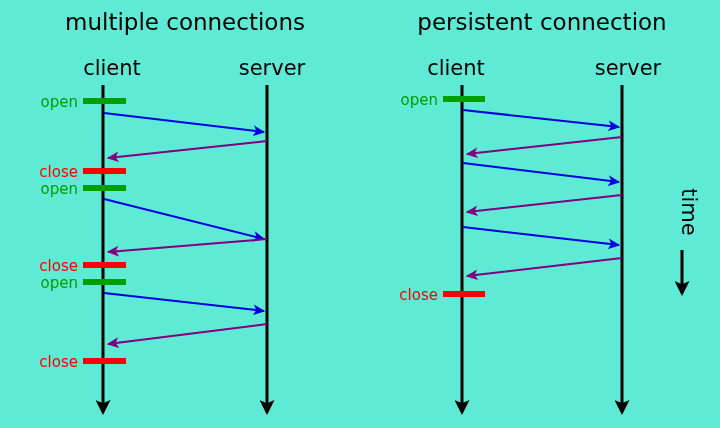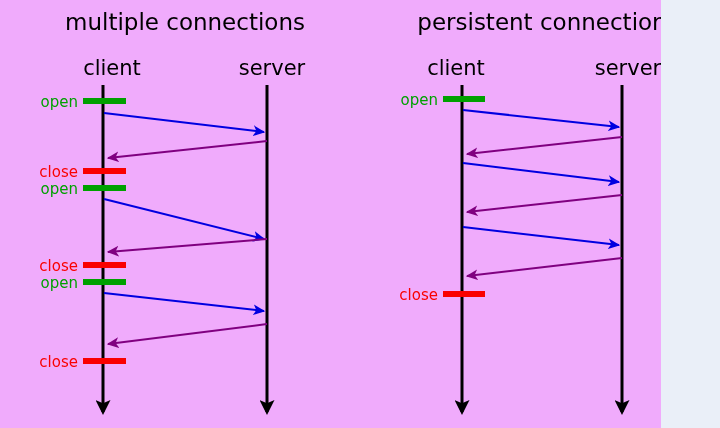--- a/index.html
+++ b/index.html
@@ -2,23 +2,23 @@
 <html><head>
 <meta charset="utf-8">
 <style>
   html, body {
     margin: 0;
     padding: 0;
     background: #eaeff8;
   }
   #canvas {
     position: relative;
-    width: 661px;
+    width: 720px;
     height: 428px;
-    background: #f0abfc;
+    background: #5eead4;
     font-family: "DejaVu Sans", sans-serif;
     overflow: hidden;
   }
   svg.diagram {
     position: absolute;
     left: 0;
     top: 0;
     width: 720px;
     height: 428px;
   }

